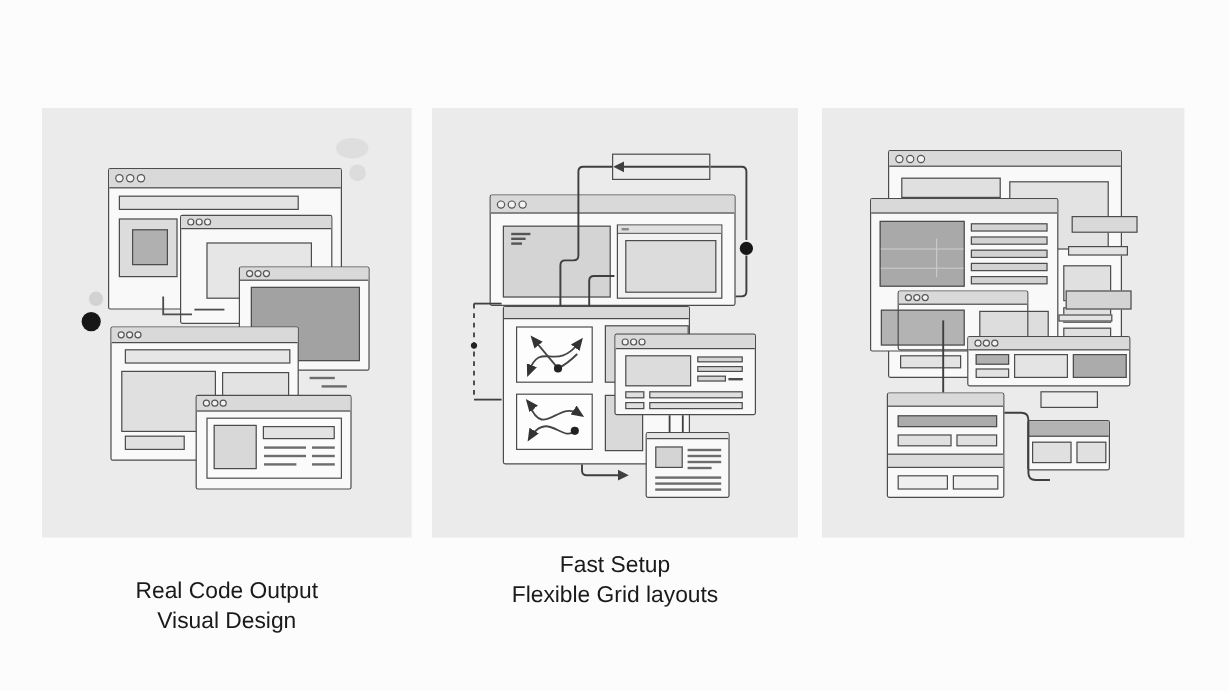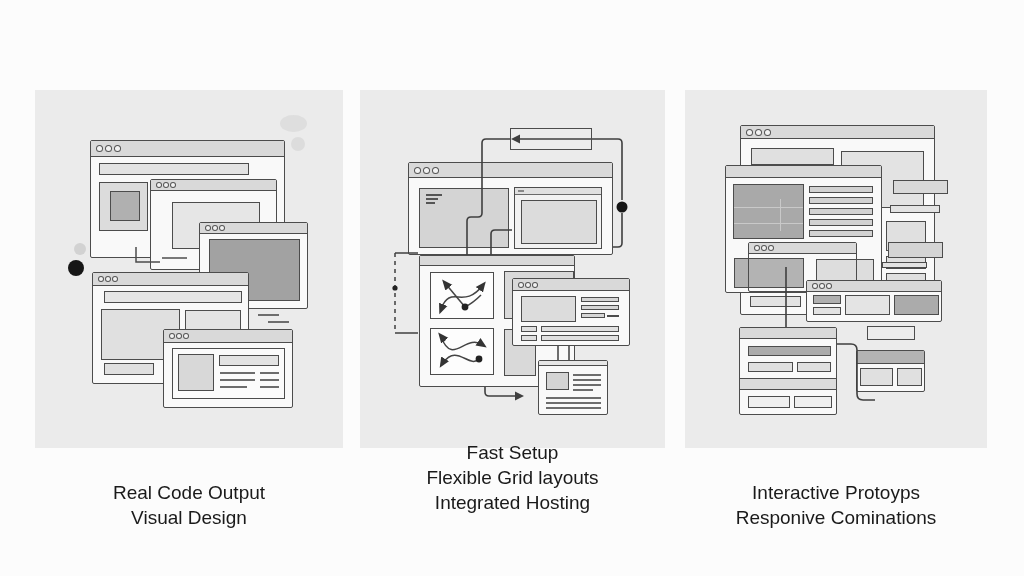--- a/index.html
+++ b/index.html
@@ -272,23 +272,18 @@
     <svg class="overlay" width="302" height="358" viewBox="0 0 302 358">
       <path d="M101,177 V237" fill="none" stroke="#3f3f3f" stroke-width="1.6"></path>
       <path d="M152,254 H166 Q172,254 172,260 V304 Q172,310 178,310 H190" fill="none" stroke="#3f3f3f" stroke-width="1.6"></path>
     </svg>
   </div>
 
   <div class="caption" style="left:35px; top:480px; width:308px;">
     <div>Real Code Output</div>
     <div>Visual Design</div>
   </div>
-  <div class="caption" style="left:360px; top:440px; width:305px;">
+  <div class="caption" style="left:360px; top:459px; width:305px;">
     <div>Fast Setup</div>
     <div>Flexible Grid layouts</div>
-    <div>Integrated Hosting</div>
-  </div>
-  <div class="caption" style="left:685px; top:480px; width:302px;">
-    <div>Interactive Protoyps</div>
-    <div>Responive Cominations</div>
   </div>
 
 </div>
 
 </body></html>

